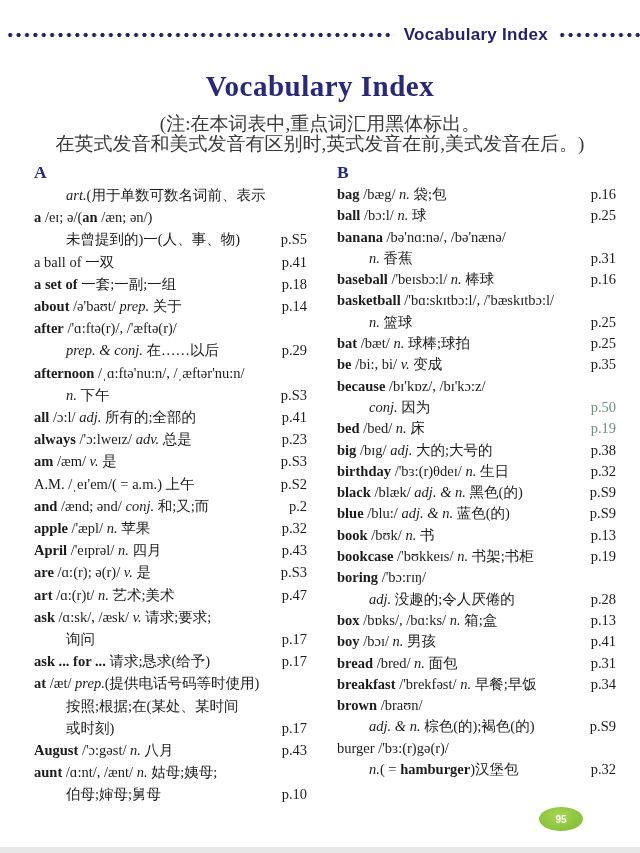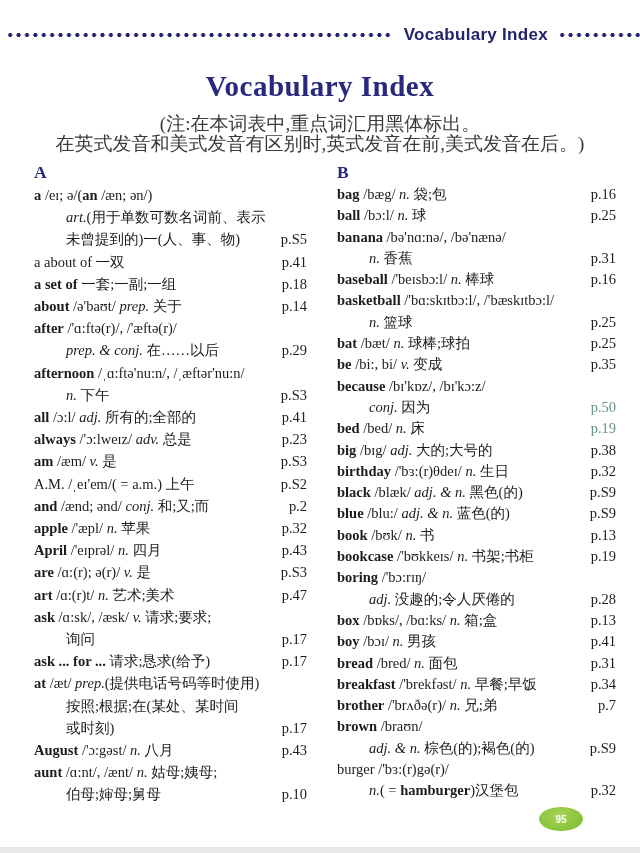--- a/index.html
+++ b/index.html
@@ -90,32 +90,32 @@
   <h1 class="main-title">Vocabulary Index</h1>
 
   <div class="note">
     <div>(注:在本词表中,重点词汇用黑体标出。</div>
     <div>在英式发音和美式发音有区别时,英式发音在前,美式发音在后。)</div>
   </div>
 
   <div class="columns">
     <div class="col col-a">
         <div class="section-letter">A</div>
+        <div class="line ind">
+          <span class="txt"><span class="i">art.</span><span class="r">(用于单数可数名词前、表示</span></span>
+        </div>
         <div class="line">
           <span class="txt"><span class="b">a</span><span class="r"> /eɪ; ə/(</span><span class="b">an</span><span class="r"> /æn; ən/)</span></span>
-        </div>
-        <div class="line ind">
-          <span class="txt"><span class="i">art.</span><span class="r">(用于单数可数名词前、表示</span></span>
         </div>
         <div class="line ind">
           <span class="txt"><span class="r">未曾提到的)一(人、事、物)</span></span>
           <span class="page-ref">p.S5</span>
         </div>
         <div class="line">
-          <span class="txt"><span class="r">a about of 一双</span></span>
+          <span class="txt"><span class="r">a ball of 一双</span></span>
           <span class="page-ref">p.41</span>
         </div>
         <div class="line">
           <span class="txt"><span class="b">a set of</span><span class="r"> 一套;一副;一组</span></span>
           <span class="page-ref">p.18</span>
         </div>
         <div class="line">
           <span class="txt"><span class="b">about</span><span class="r"> /ə'baʊt/ </span><span class="i">prep.</span><span class="r"> 关于</span></span>
           <span class="page-ref">p.14</span>
         </div>
@@ -290,24 +290,20 @@
         </div>
         <div class="line">
           <span class="txt"><span class="b">bread</span><span class="r"> /bred/ </span><span class="i">n.</span><span class="r"> 面包</span></span>
           <span class="page-ref">p.31</span>
         </div>
         <div class="line">
           <span class="txt"><span class="b">breakfast</span><span class="r"> /'brekfəst/ </span><span class="i">n.</span><span class="r"> 早餐;早饭</span></span>
           <span class="page-ref">p.34</span>
         </div>
         <div class="line">
-          <span class="txt"><span class="b">brother</span><span class="r"> /'brʌðə(r)/ </span><span class="i">n.</span><span class="r"> 兄;弟</span></span>
-          <span class="page-ref">p.7</span>
-        </div>
-        <div class="line">
           <span class="txt"><span class="b">brown</span><span class="r"> /braʊn/</span></span>
         </div>
         <div class="line ind">
           <span class="txt"><span class="i">adj. &amp; n.</span><span class="r"> 棕色(的);褐色(的)</span></span>
           <span class="page-ref">p.S9</span>
         </div>
         <div class="line">
           <span class="txt"><span class="r">burger /'bɜ:(r)gə(r)/</span></span>
         </div>
         <div class="line ind">

